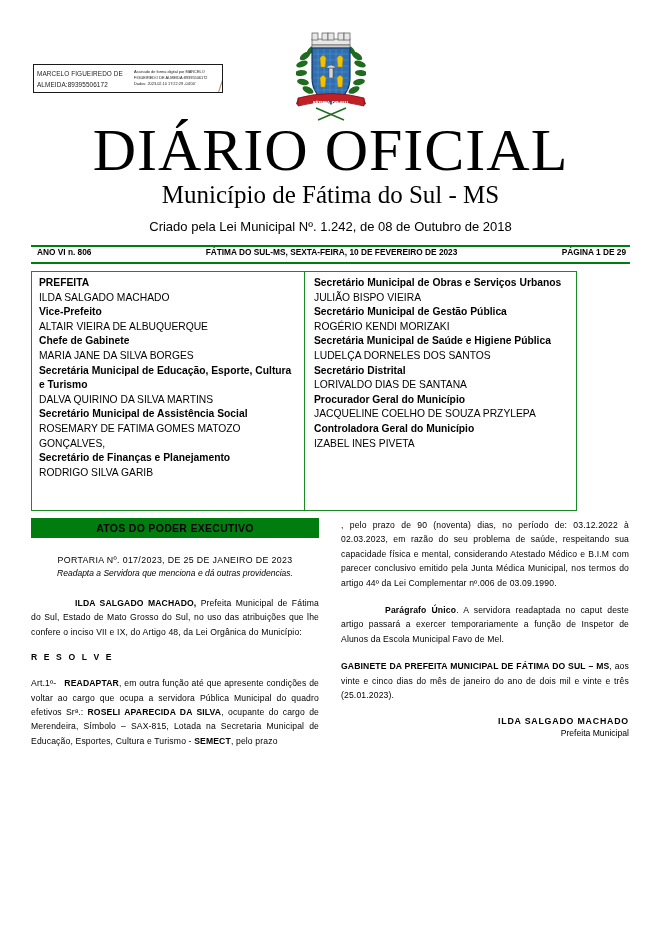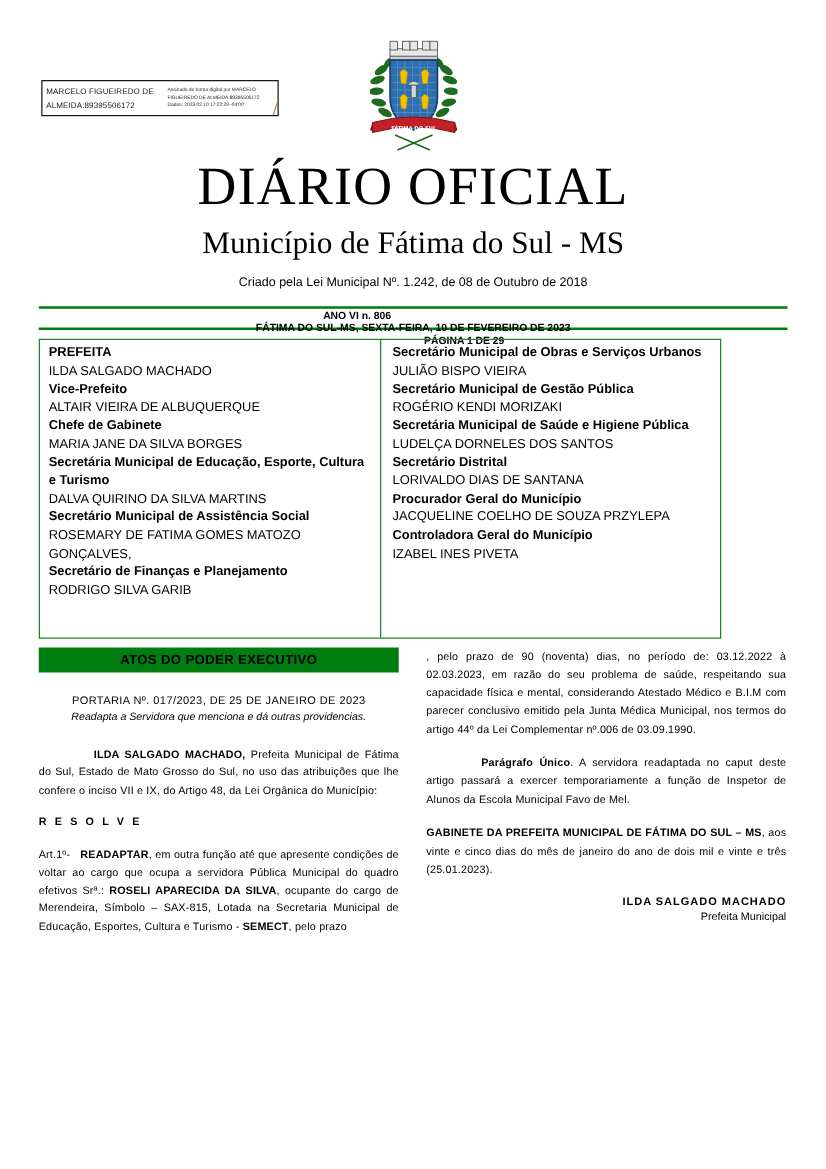--- a/index.html
+++ b/index.html
@@ -76,54 +76,52 @@
   
   .masthead {
     position: absolute;
     left: 0;
     top: 124px;
     width: 661px;
     text-align: center;
   }
   .do-title {
     font-family: "Liberation Serif", serif;
-    font-size: 43px;
+    font-size: 60px;
     line-height: 52px;
     letter-spacing: 1px;
     font-weight: normal;
     margin: 0;
   }
   .do-sub {
     font-family: "Liberation Serif", serif;
     font-size: 25px;
     line-height: 32px;
     margin: 3px 0 0 0;
     font-weight: normal;
   }
   .do-law {
-    font-size: 10px;
+    font-size: 13px;
     line-height: 12px;
     margin: 10px 0 0 0;
   }
 
   
   .infobar {
     position: absolute;
     left: 31px;
     top: 245px;
     width: 599px;
     border-top: 2px solid #007d0f;
     border-bottom: 2px solid #007d0f;
     height: 19px;
     display: flex;
-    align-items: center;
     font-size: 8.3px;
     font-weight: bold;
     box-sizing: border-box;
-    flex-direction: column;
   }
   .infobar .ib-left { width: 150px; padding-left: 6px; }
   .infobar .ib-mid  { flex: 1; text-align: center; }
   .infobar .ib-right{ width: 150px; text-align: right; padding-right: 4px; }
 
   
   .officials {
     position: absolute;
     left: 31px;
     top: 271px;

